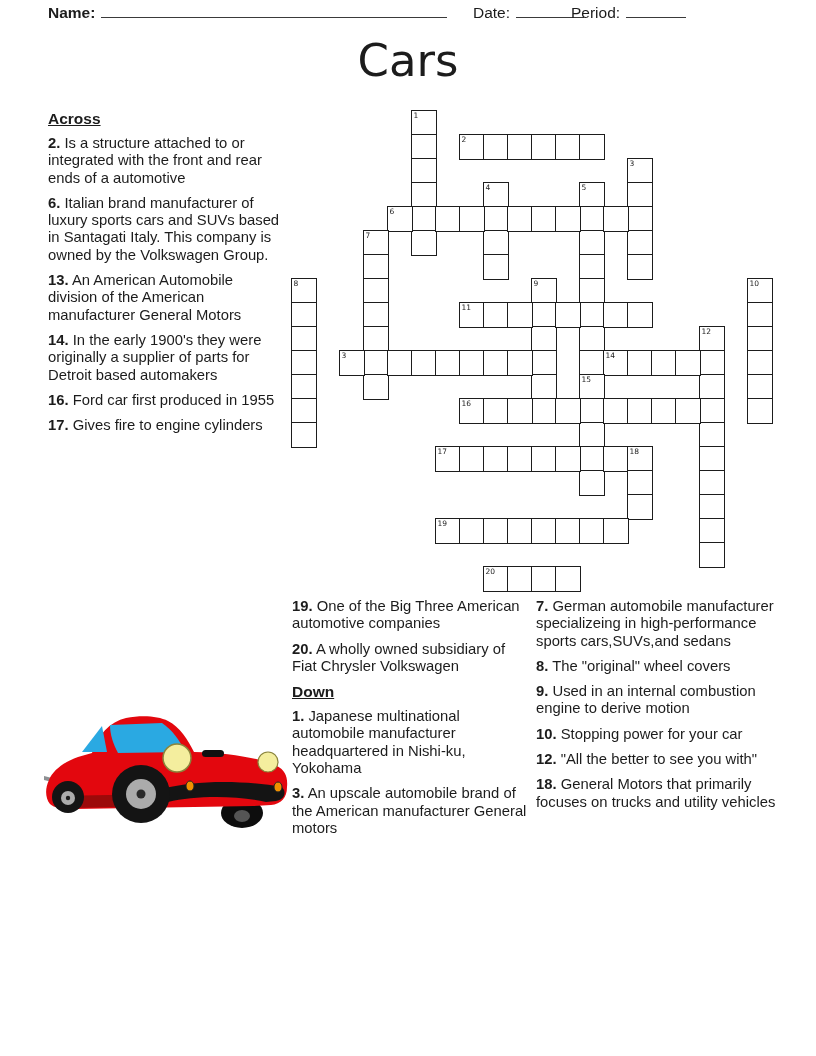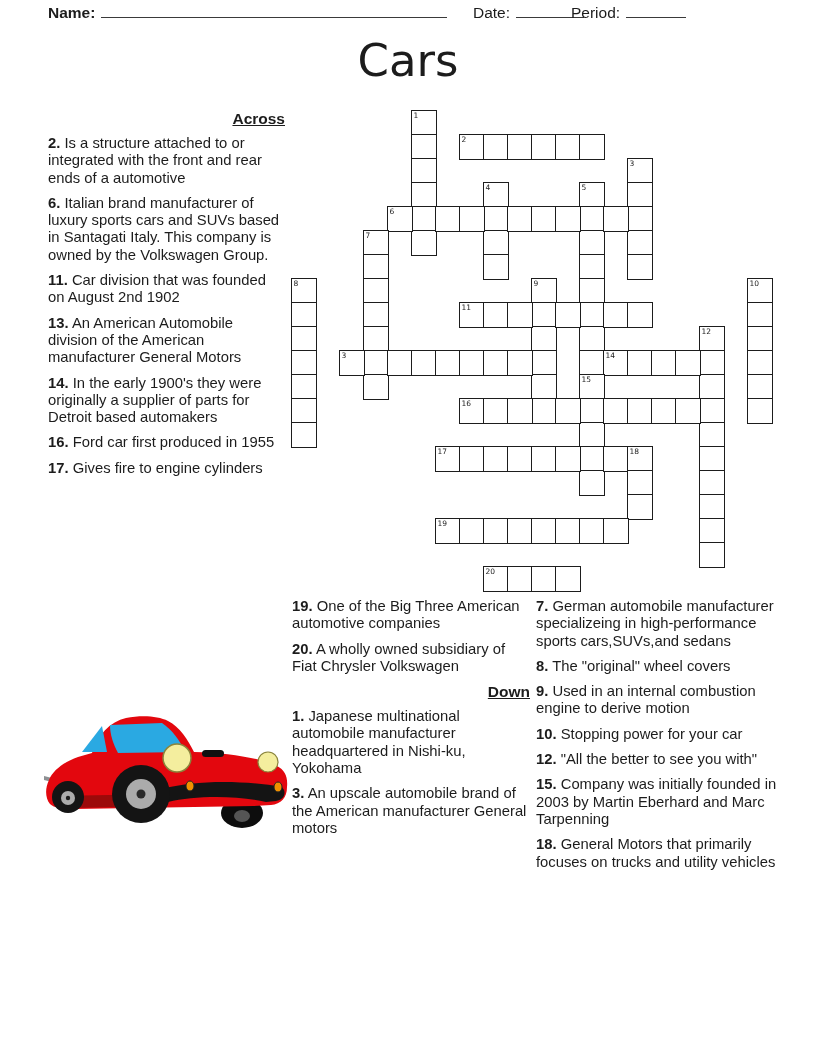--- a/index.html
+++ b/index.html
@@ -10,21 +10,21 @@
   .hgroup{position:absolute;top:4px;font-size:15.5px;white-space:nowrap;}
   .hgroup .lbl{vertical-align:baseline;}
   .blank{display:inline-block;border-bottom:1.7px solid #3a3a3a;height:13px;margin-left:6px;}
 
   
   .title{position:absolute;top:34px;left:0;width:100%;text-align:center;
          font-family:"DejaVu Sans",sans-serif;font-size:45px;font-weight:500;letter-spacing:0px;}
 
   
   .col{position:absolute;}
-  .clue-heading{font-size:15.5px;font-weight:bold;text-decoration:underline;margin:0 0 7px 0;line-height:18px;text-align:right;}
+  .clue-heading{font-size:15.5px;font-weight:bold;text-decoration:underline;margin:0 0 7px 0;line-height:18px;}
   p.clue{margin:0 0 8px 0;font-size:14.8px;line-height:17.3px;}
   p.clue b{font-weight:bold;}
 
   
   .grid{position:absolute;left:291px;top:110px;width:482px;height:482px;}
   .cell{position:absolute;width:25.6px;height:25.6px;box-sizing:border-box;
         border:1.7px solid #1d1d1d;background:#ffffff;}
   .cellnum{position:absolute;top:0.5px;left:1.5px;font-size:7.5px;line-height:8px;
            font-family:"DejaVu Sans",sans-serif;color:#222;}
 
@@ -211,40 +211,38 @@
       </div>
       <div class="cell" style="left: 216px; top: 456px;"></div>
       <div class="cell" style="left: 240px; top: 456px;"></div>
       <div class="cell" style="left: 264px; top: 456px;"></div>
     </div>
 
   <div class="col" style="left:48px;top:110px;width:237px;">
       <div class="clue-heading">Across</div>
       <p class="clue"><b>2.</b> <span>Is a structure attached to or integrated with the front and rear ends of a automotive</span></p>
       <p class="clue"><b>6.</b> <span>Italian brand manufacturer of luxury sports cars and SUVs based in Santagati Italy. This company is owned by the Volkswagen Group.</span></p>
-      <p class="clue"><b>11.</b> <span>Car division that was founded on August 2nd 1902</span></p>
       <p class="clue"><b>13.</b> <span>An American Automobile division of the American manufacturer General Motors</span></p>
       <p class="clue"><b>14.</b> <span>In the early 1900's they were originally a supplier of parts for Detroit based automakers</span></p>
       <p class="clue"><b>16.</b> <span>Ford car first produced in 1955</span></p>
       <p class="clue"><b>17.</b> <span>Gives fire to engine cylinders</span></p>
     </div>
   <div class="col" style="left:292px;top:598px;width:238px;">
       <p class="clue"><b>19.</b> <span>One of the Big Three American automotive companies</span></p>
       <p class="clue"><b>20.</b> <span>A wholly owned subsidiary of Fiat Chrysler Volkswagen</span></p>
       <div class="clue-heading">Down</div>
       <p class="clue"><b>1.</b> <span>Japanese multinational automobile manufacturer headquartered in Nishi-ku, Yokohama</span></p>
       <p class="clue"><b>3.</b> <span>An upscale automobile brand of the American manufacturer General motors</span></p>
     </div>
   <div class="col" style="left:536px;top:598px;width:243px;">
       <p class="clue"><b>7.</b> <span>German automobile manufacturer specializeing in high-performance sports cars,SUVs,and sedans</span></p>
       <p class="clue"><b>8.</b> <span>The "original" wheel covers</span></p>
       <p class="clue"><b>9.</b> <span>Used in an internal combustion engine to derive motion</span></p>
       <p class="clue"><b>10.</b> <span>Stopping power for your car</span></p>
       <p class="clue"><b>12.</b> <span>"All the better to see you with"</span></p>
-      <p class="clue"><b>15.</b> <span>Company was initially founded in 2003 by Martin Eberhard and Marc Tarpenning</span></p>
       <p class="clue"><b>18.</b> <span>General Motors that primarily focuses on trucks and utility vehicles</span></p>
     </div>
 
   <svg class="car" viewBox="0 0 246 148" aria-hidden="true">
     <polygon points="0,84 16,88 16,92 0,88" fill="#8d9093"></polygon>
     <ellipse cx="198" cy="121" rx="21" ry="15" fill="#0d0d0d"></ellipse>
     <path d="M6,112 C1,106 1,96 5,88 C9,78 20,70 34,65 L48,61 C54,42 66,30 82,26 C98,23 114,24 124,29 C136,35 144,48 150,60 C186,61 216,66 233,74 C241,78 244,85 243,95 C243,106 237,112 227,113 L210,114 L30,117 C18,117 10,116 6,112 Z" fill="#e3070e"></path>
     <path d="M10,104 L120,102 L122,114 L28,116 C16,116 11,112 10,104 Z" fill="#9c0a0a"></path>
     <path d="M38,60 L58,34 L63,60 Z" fill="#2aa9e2"></path>
     <path d="M66,33 L118,31 C128,38 136,48 141,60 L74,61 C69,52 66,42 66,33 Z" fill="#2aa9e2"></path>

